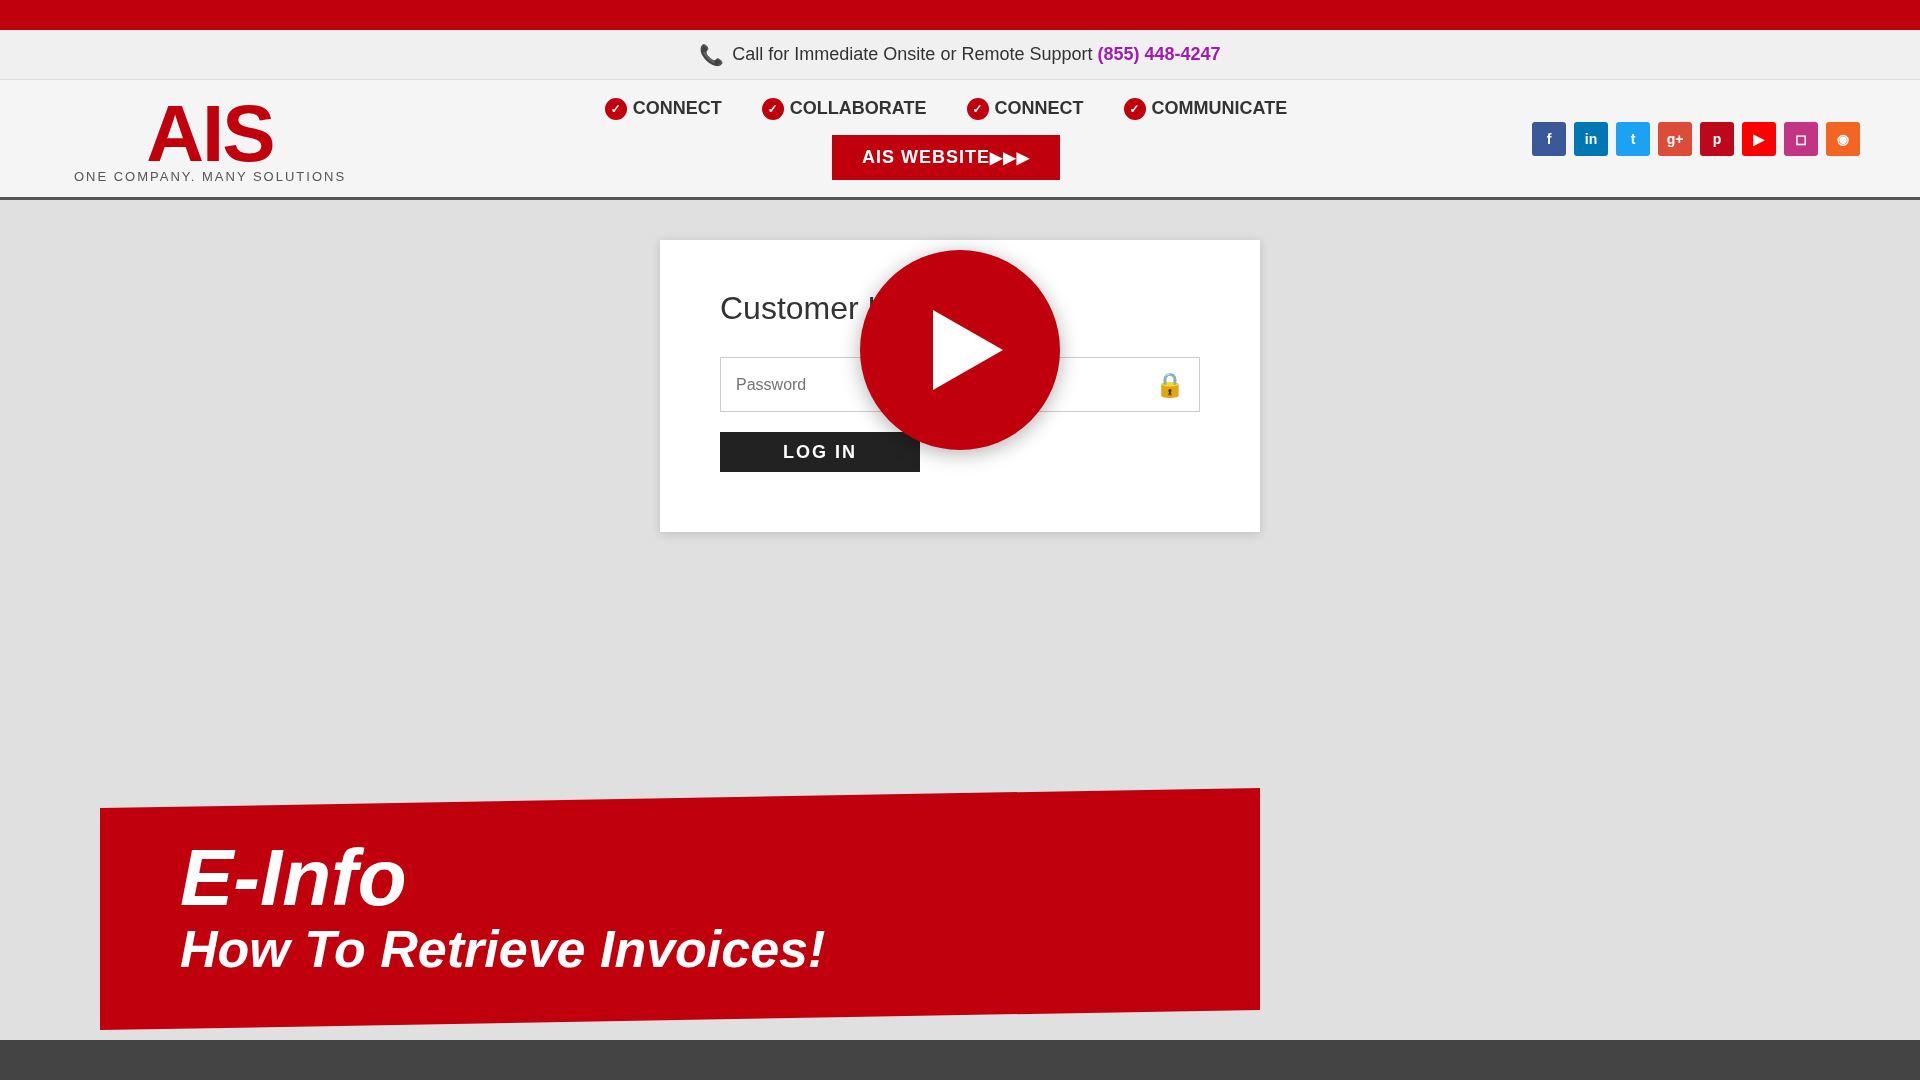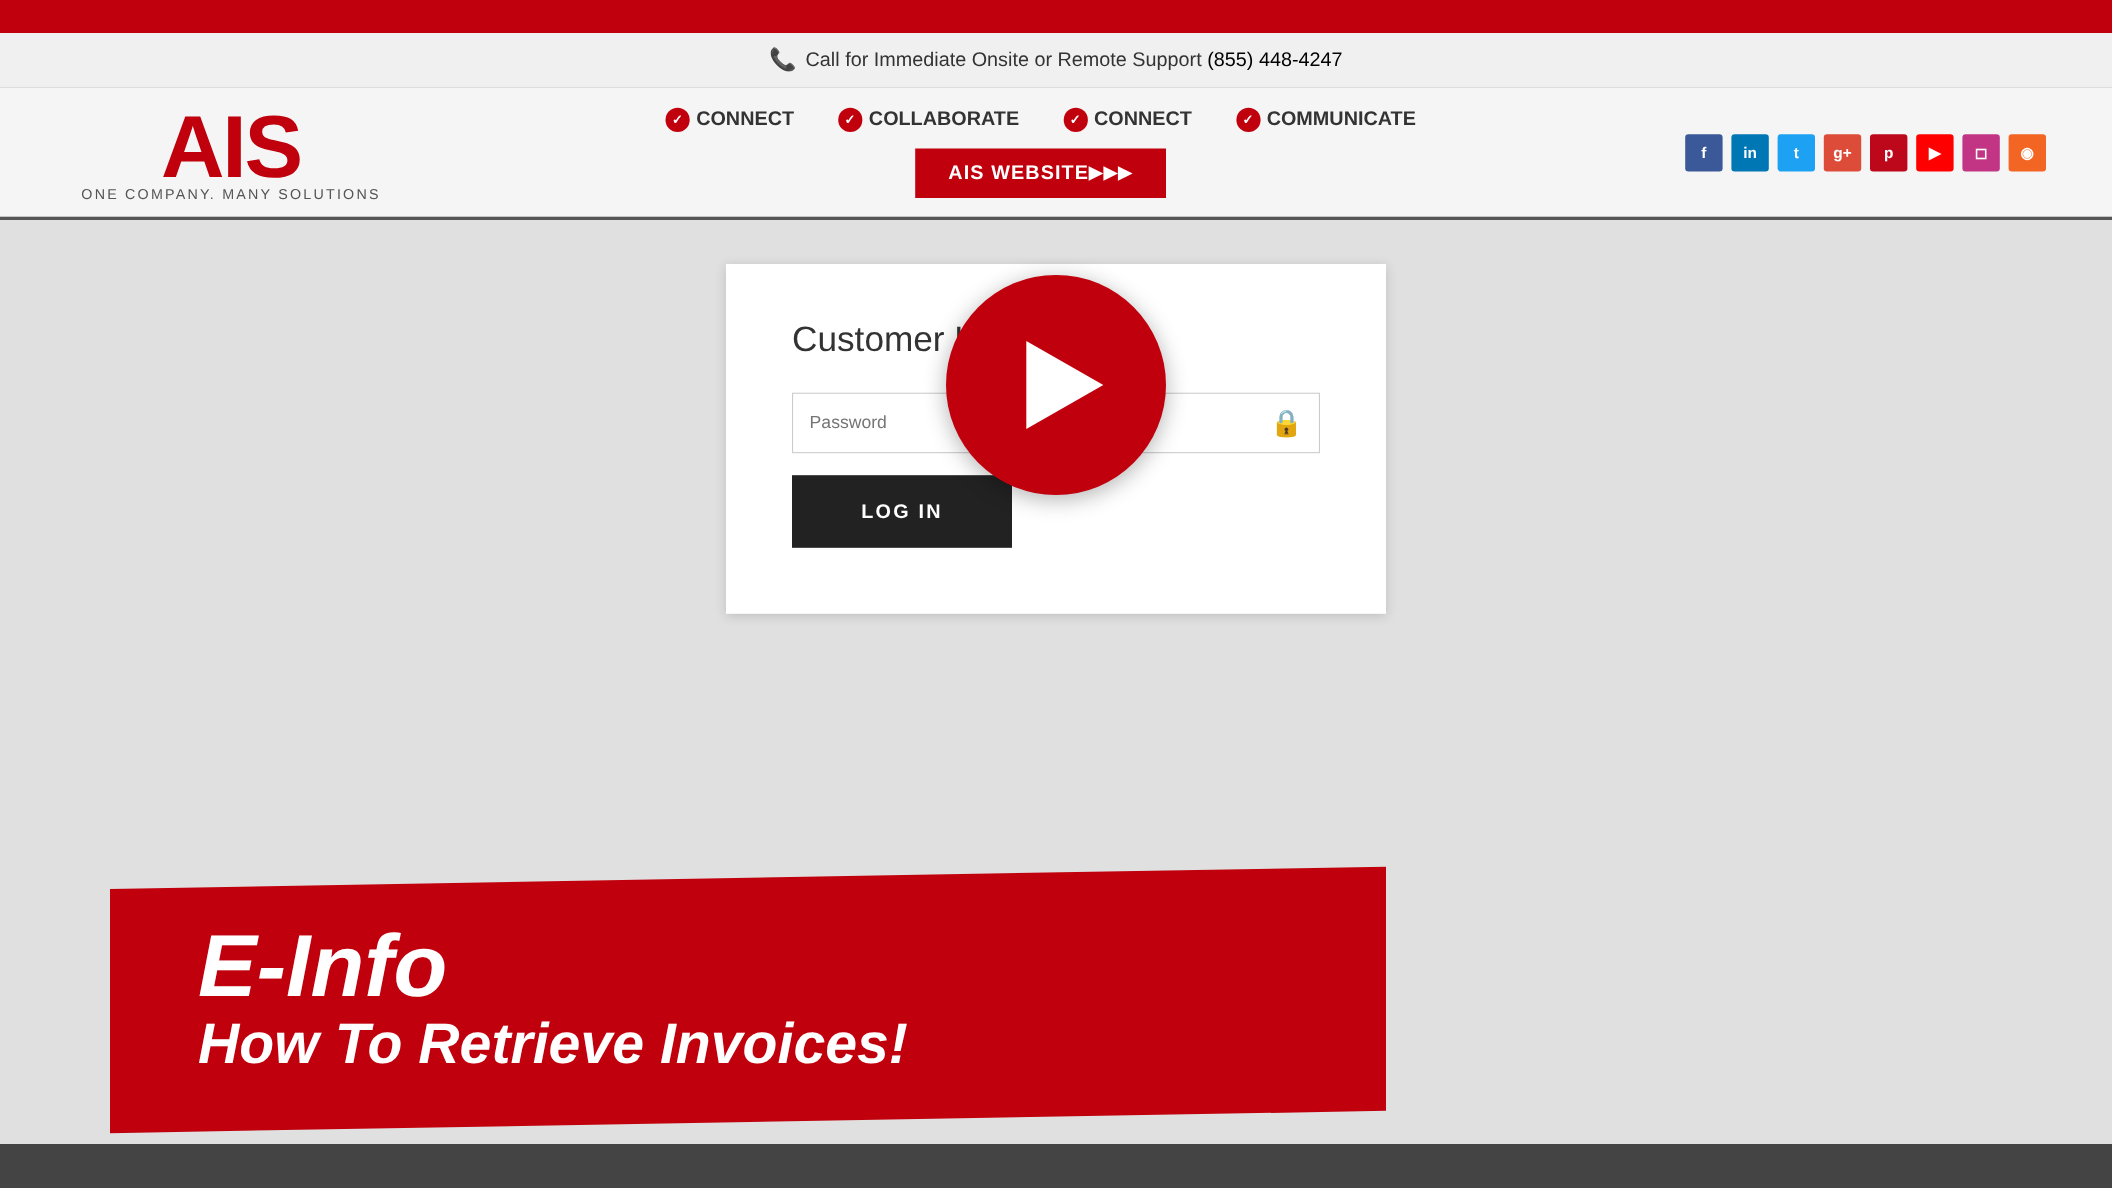--- a/index.html
+++ b/index.html
@@ -18,22 +18,22 @@
       height: 50px;
       background: #f0f0f0;
       display: flex;
       align-items: center;
       justify-content: center;
       font-size: 18px;
       color: #333;
       border-bottom: 1px solid #ddd;
     }
     .support-bar .phone {
-      color: #000000;
-      font-weight: normal;
+      color: #a21caf;
+      font-weight: bold;
     }
     .support-bar .phone-icon {
       margin-right: 8px;
       font-size: 20px;
     }
 
     
     .header {
       width: 100%;
       height: 120px;
@@ -191,21 +191,21 @@
       position: absolute;
       right: 15px;
       top: 50%;
       transform: translateY(-50%);
       font-size: 24px;
       color: #222;
     }
     .login-btn {
       display: block;
       width: 200px;
-      height: 66px;
+      height: 40px;
       background: #222;
       color: white;
       border: none;
       font-size: 18px;
       font-weight: bold;
       letter-spacing: 2px;
       cursor: pointer;
       margin-top: 20px;
     }
 

